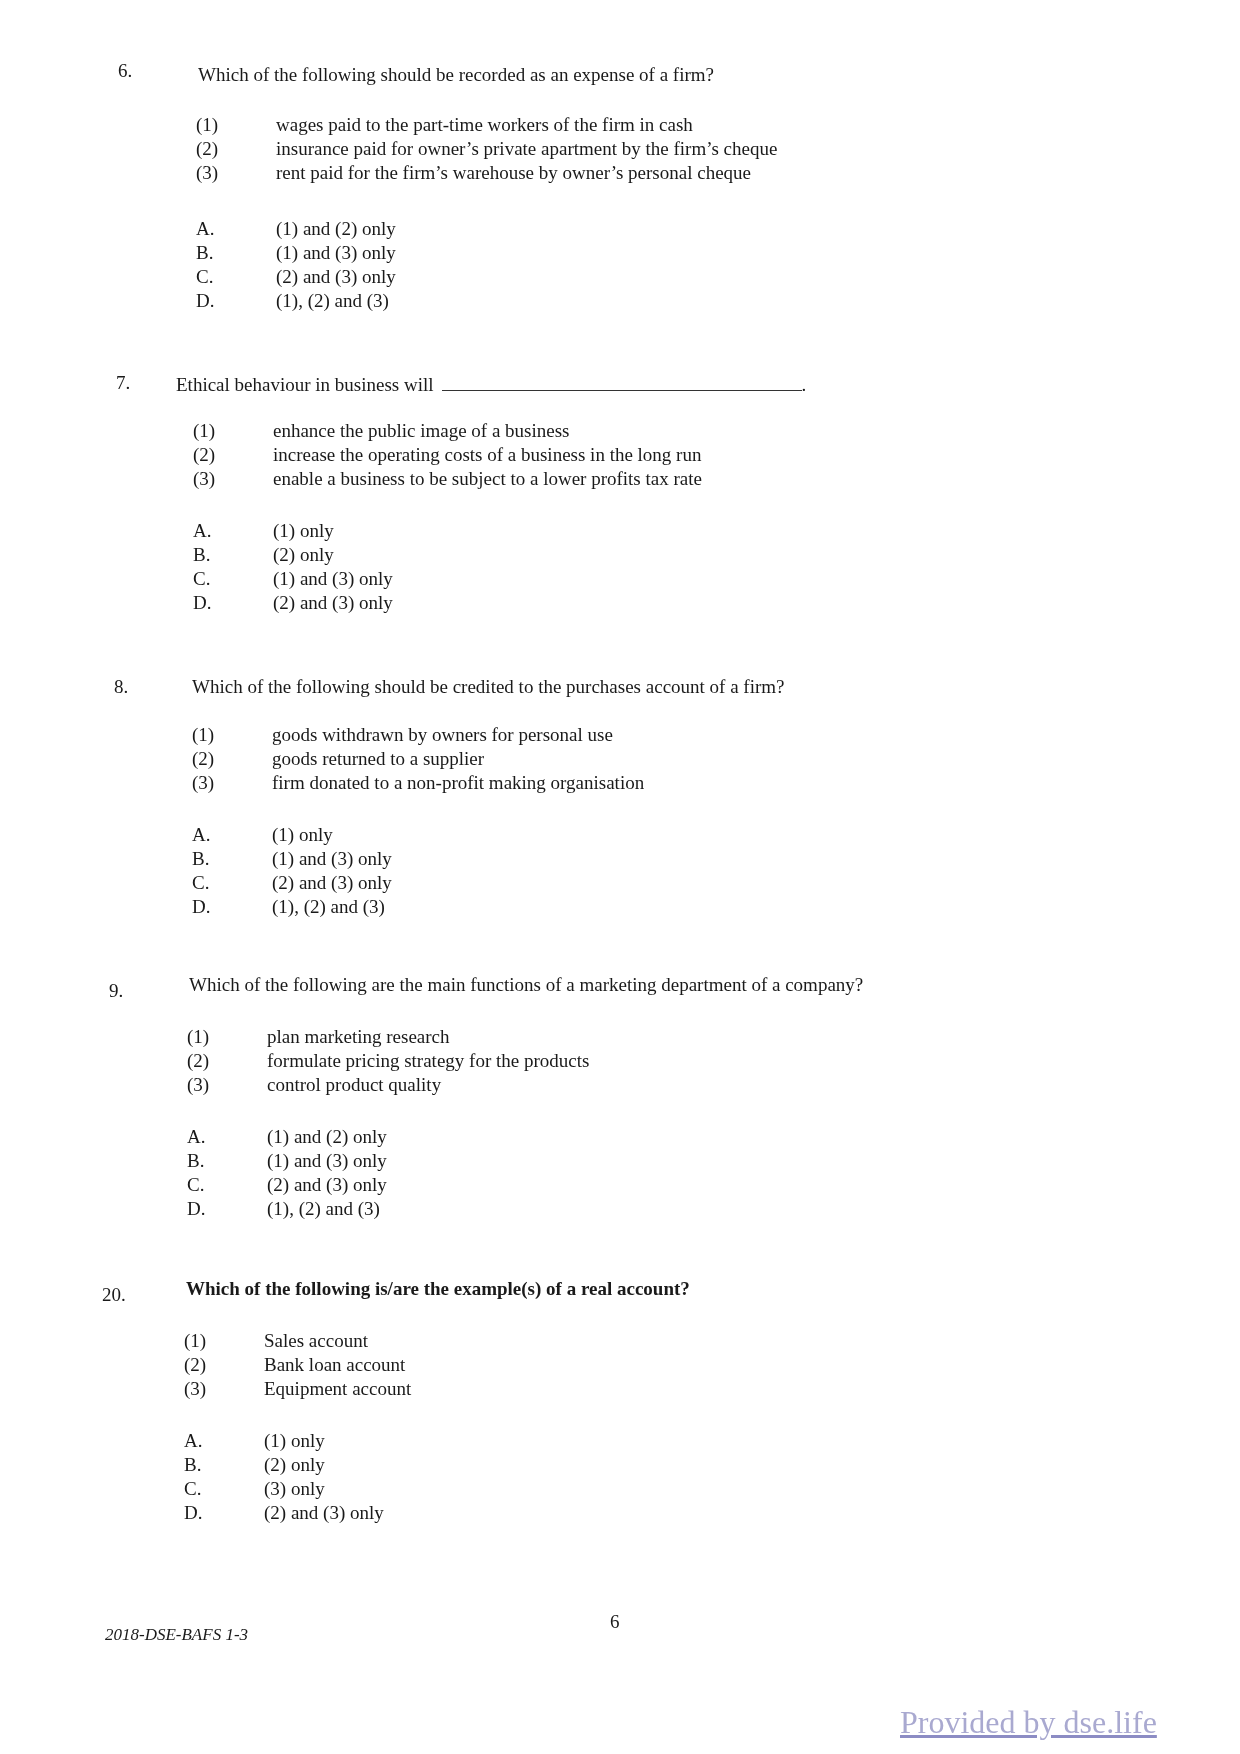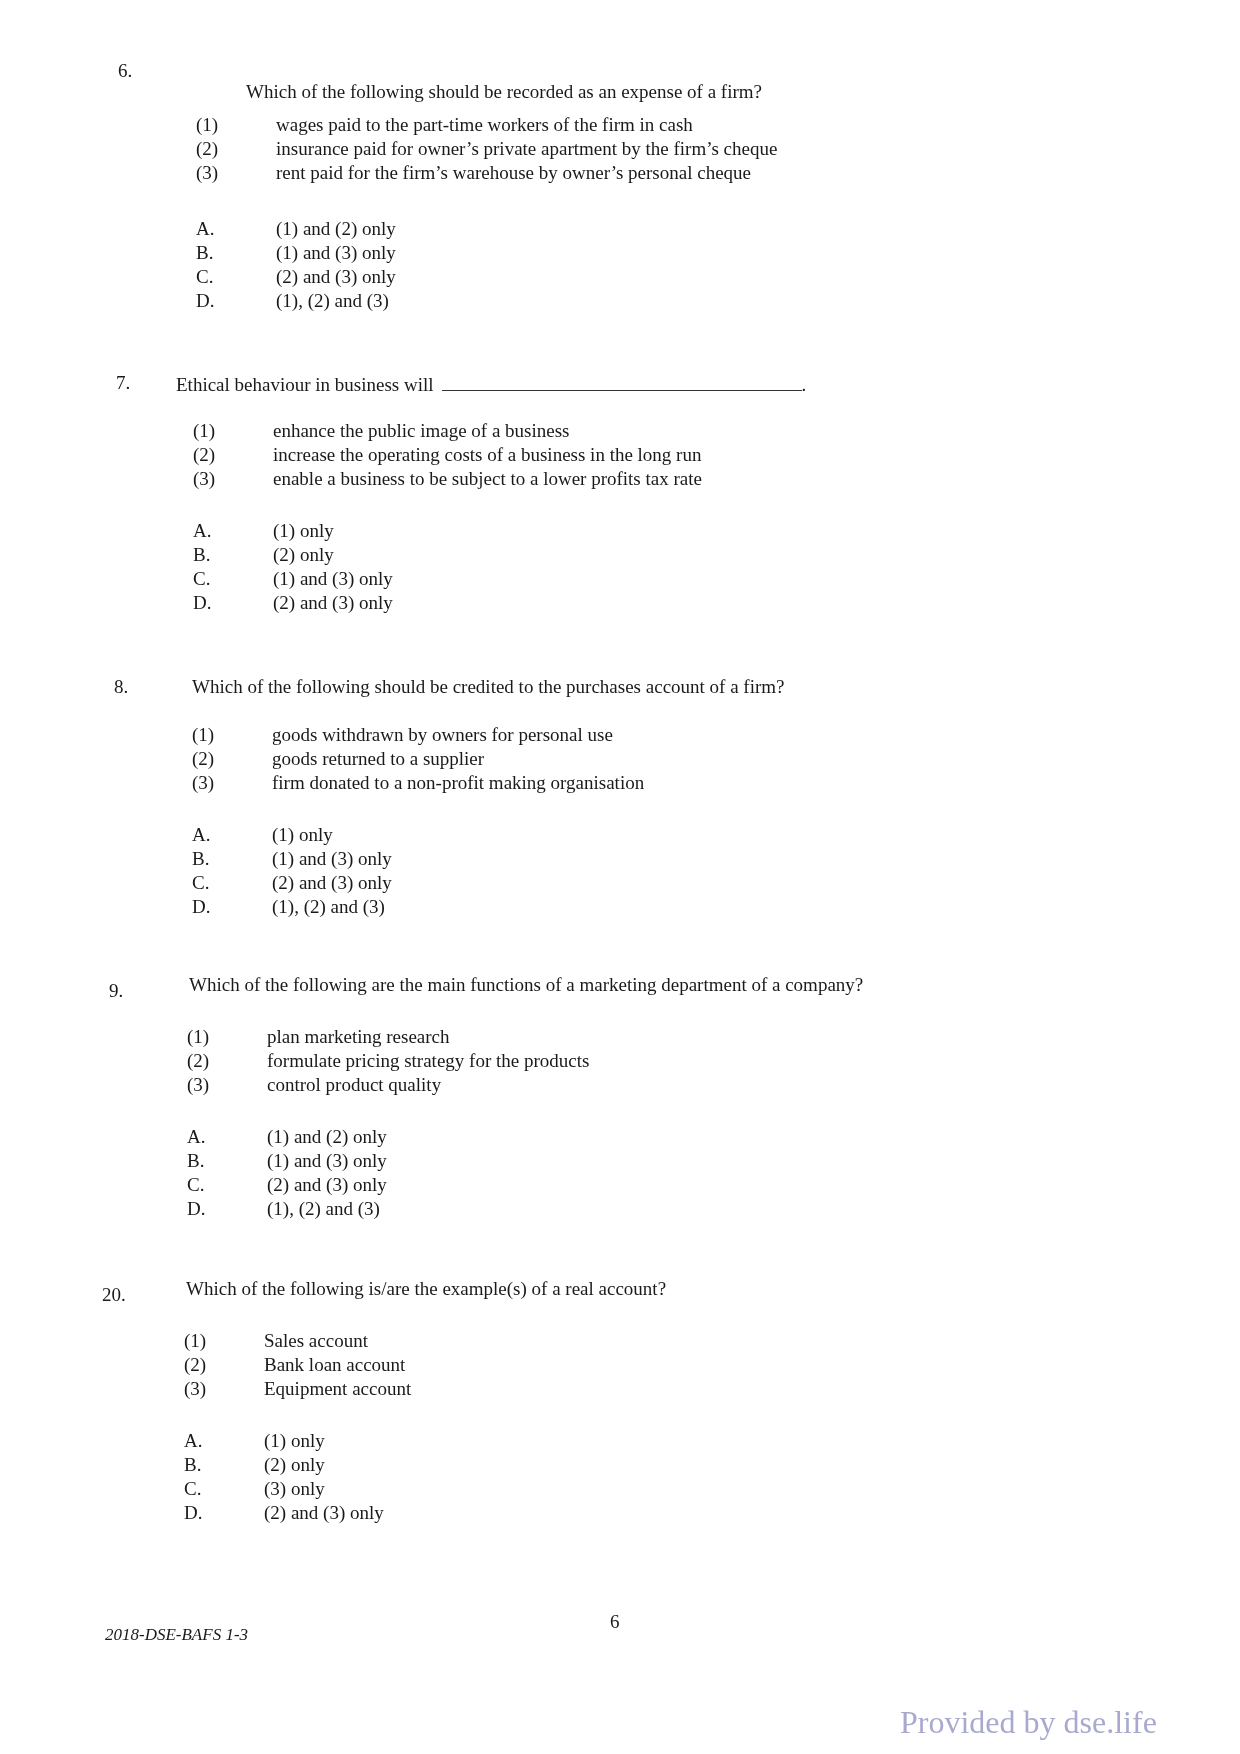--- a/index.html
+++ b/index.html
@@ -14,32 +14,32 @@
   .q-text { position: absolute; font-size: 19px; white-space: nowrap; }
   .blank { display: inline-block; width: 360px; border-bottom: 1.5px solid #333; margin-left: 8px; height: 14px; vertical-align: baseline; }
   .items, .options { position: absolute; }
   .row { position: relative; height: 24px; font-size: 19px; white-space: nowrap; }
   .row .lbl { position: absolute; left: 0; top: 0; }
   .row .txt { position: absolute; left: 80px; top: 0; }
   .footer-code { position: absolute; left: 105px; top: 1625px; font-size: 17px; font-style: italic; }
   .page-num { position: absolute; left: 610px; top: 1611px; font-size: 19px; }
   .watermark {
     position: absolute; left: 900px; top: 1704px; font-size: 32px;
-    color: #a9a9d0; text-decoration-color: #8c8cc4;
+    color: #a9a9d0; text-decoration: underline; text-decoration-color: #8c8cc4;
     white-space: nowrap;
   }
 </style>
 </head>
 <body>
 
 <div class="page">
 
   <div class="question" style="top:60px;">
     <span class="q-num" style="left:118px; top:0;">6.</span>
-    <span class="q-text" style="left:198px; top:21px;margin-left:48px;">Which of the following should be recorded as an expense of a firm?</span>
+    <span class="q-text" style="left:198px; top:4px;">Which of the following should be recorded as an expense of a firm?</span>
     <div class="items" style="left:196px; top:54px;">
       <div class="row">
           <span class="lbl">(1)</span>
           <span class="txt">wages paid to the part-time workers of the firm in cash</span>
         </div>
       <div class="row">
           <span class="lbl">(2)</span>
           <span class="txt">insurance paid for owner’s private apartment by the firm’s cheque</span>
         </div>
       <div class="row">
@@ -173,21 +173,21 @@
         </div>
       <div class="row">
           <span class="lbl">D.</span>
           <span class="txt">(1), (2) and (3)</span>
         </div>
     </div>
   </div>
 
   <div class="question" style="top:1284px;">
     <span class="q-num" style="left:102px; top:0;">20.</span>
-    <span class="q-text" style="left:186px; top:-6px;">Which of the following is/are the example(s) of a real account?</span>
+    <span class="q-text" style="left:186px; top:-6px;font-weight:bold;">Which of the following is/are the example(s) of a real account?</span>
     <div class="items" style="left:184px; top:46px;">
       <div class="row">
           <span class="lbl">(1)</span>
           <span class="txt">Sales account</span>
         </div>
       <div class="row">
           <span class="lbl">(2)</span>
           <span class="txt">Bank loan account</span>
         </div>
       <div class="row">

